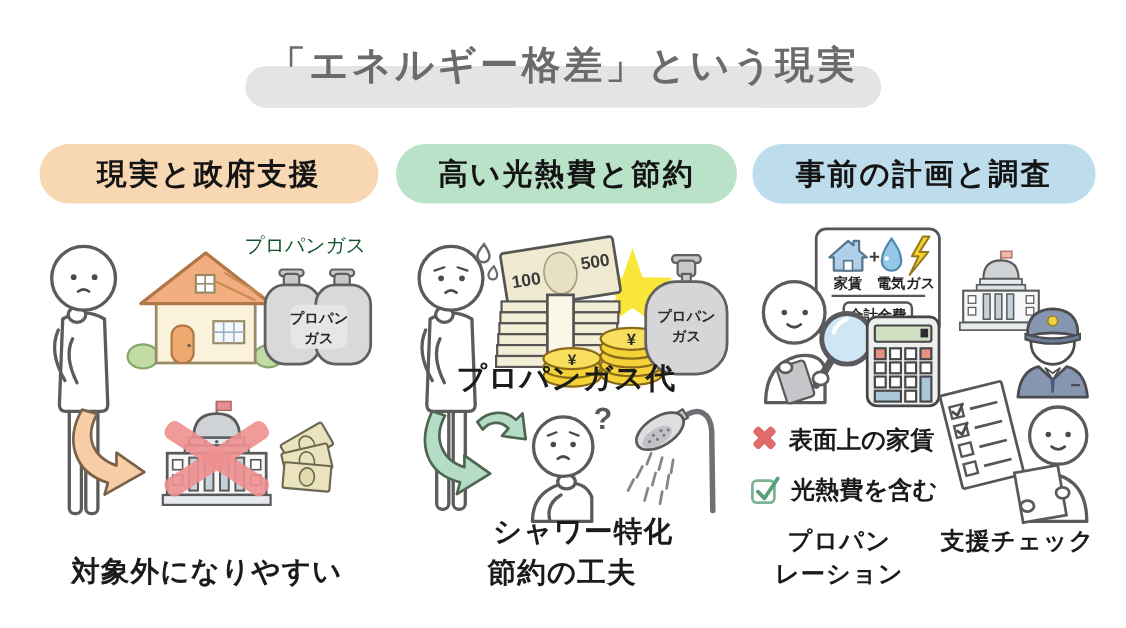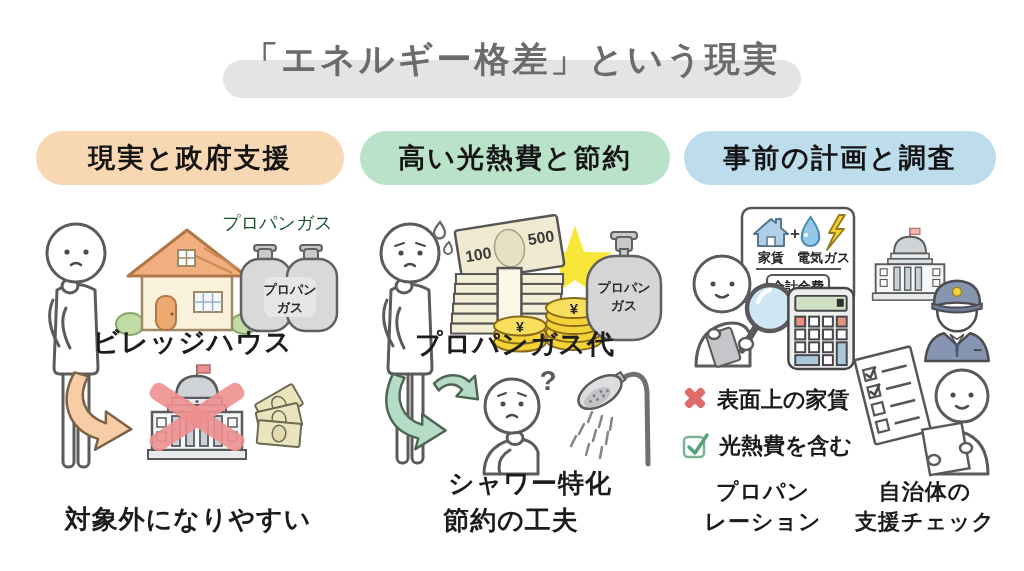--- a/index.html
+++ b/index.html
@@ -83,21 +83,20 @@
     <rect x="62" y="12" width="22" height="6" rx="3" fill="#c9c9cb" stroke="#606060" stroke-width="2"></rect>
     <rect x="20" y="16" width="14" height="12" rx="3" fill="#c9c9cb" stroke="#606060" stroke-width="2"></rect>
     <rect x="66" y="16" width="14" height="12" rx="3" fill="#c9c9cb" stroke="#606060" stroke-width="2"></rect>
     <rect x="3" y="26" width="50" height="72" rx="18" fill="#d9d9da" stroke="#606060" stroke-width="2.5"></rect>
     <rect x="49" y="26" width="50" height="72" rx="18" fill="#d9d9da" stroke="#606060" stroke-width="2.5"></rect>
     <rect x="26" y="44" width="52" height="40" rx="8" fill="#e6e6e8"></rect>
     <text x="52" y="61" text-anchor="middle" font-size="13" font-weight="bold" fill="#2a2a2a">プロパン</text>
     <text x="52" y="79" text-anchor="middle" font-size="13" font-weight="bold" fill="#2a2a2a">ガス</text>
   </svg>
 
-  <div class="cap cap27" style="left:55px;top:324px;width:275px">ビレッジハウス</div>
 
   <svg class="abs" style="left:55px;top:366px" width="90" height="95" viewBox="0 0 92 96">
     <path d="M20 6 C4 34 12 64 44 74 L41 85 L78 64 L52 46 L52 58 C30 50 22 32 34 10 Z" style="fill:var(--arrow_orange,#f6cda4)" stroke="#7a6248" stroke-width="2.5" stroke-linejoin="round"></path>
   </svg>
 
   <svg class="abs" style="left:142px;top:362px" width="110" height="102" viewBox="0 0 110 102">
     <line x1="55" y1="3" x2="55" y2="16" stroke="#6a6a6a" stroke-width="2"></line>
     <rect x="55" y="3" width="13" height="8" fill="#e89090" stroke="#b06a6a" stroke-width="1.5"></rect>
     <path d="M34 36 Q34 14 55 14 Q76 14 76 36 Z" fill="#cfd3d6" stroke="#5a5a5a" stroke-width="2.5"></path>
     <rect x="30" y="36" width="50" height="7" fill="#e8ebee" stroke="#5a5a5a" stroke-width="2"></rect>
@@ -372,17 +371,16 @@
     </svg>
     <span>光熱費を含む</span>
   </div>
 
   <div class="cap cap22" style="left:688px;top:477px;width:150px">
     <div>プロパン</div>
     <div>レーション</div>
   </div>
 
   <div class="cap cap22" style="left:845px;top:477px;width:160px">
-    <div>自治体の</div>
     <div>支援チェック</div>
   </div>
 
 </div>
 
 </body></html>

